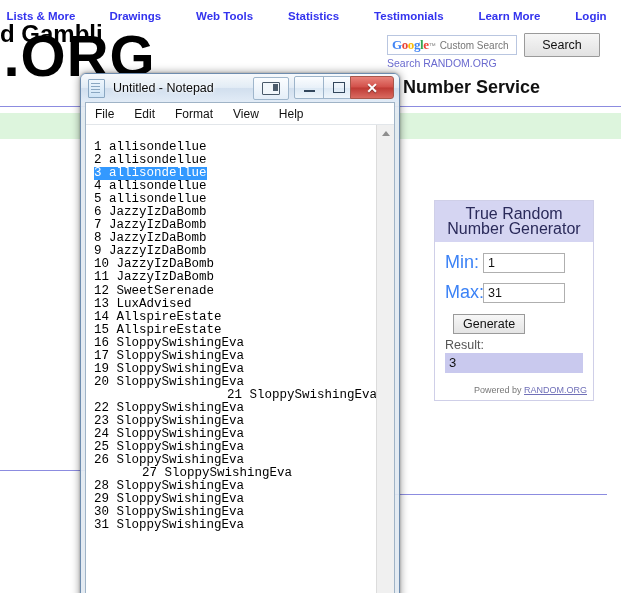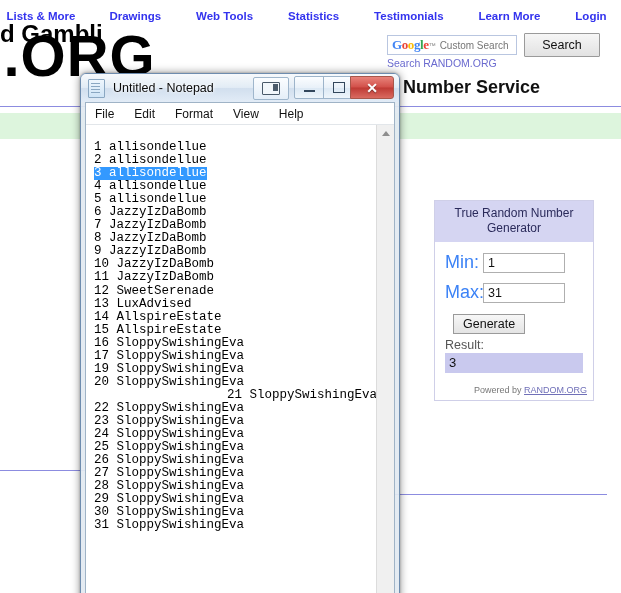--- a/index.html
+++ b/index.html
@@ -177,21 +177,21 @@
     left: 434px; top: 200px;
     width: 160px;
     border: 1px solid #CFCFE8;
     background: #ffffff;
     box-sizing: border-box;
   }
   #gen-title {
     background: #D5D5F2;
     color: #2A2A5A;
     text-align: center;
-    font-size: 12px;
+    font-size: 16px;
     padding: 5px 6px 6px 6px;
     line-height: 15px;
     font-family: "Liberation Sans", sans-serif;
   }
   #gen-body { padding: 10px 10px 6px 10px; }
   .gen-row { display: flex; align-items: center; margin-bottom: 9px; }
   .gen-lbl {
     width: 38px;
     font-size: 18px;
     color: #3b82f6;
@@ -533,21 +533,21 @@
           <div style="height: 13.05px;"><span class="np-line">16 SloppySwishingEva</span></div>
           <div style="height: 13.05px;"><span class="np-line">17 SloppySwishingEva</span></div>
           <div style="height: 13.05px;"><span class="np-line">19 SloppySwishingEva</span></div>
           <div style="height: 13.05px;"><span class="np-line">20 SloppySwishingEva</span></div>
           <div style="height: 13.05px; text-align: right;"><span class="np-line">21 SloppySwishingEva</span></div>
           <div style="height: 13.05px;"><span class="np-line">22 SloppySwishingEva</span></div>
           <div style="height: 13.05px;"><span class="np-line">23 SloppySwishingEva</span></div>
           <div style="height: 13.05px;"><span class="np-line">24 SloppySwishingEva</span></div>
           <div style="height: 13.05px;"><span class="np-line">25 SloppySwishingEva</span></div>
           <div style="height: 13.05px;"><span class="np-line">26 SloppySwishingEva</span></div>
-          <div style="height: 13.05px;"><span class="np-line">27 SloppySwishingEva</span></div>
+          <div style="height: 13.05px; margin-left: 48px;"><span class="np-line">27 SloppySwishingEva</span></div>
           <div style="height: 13.05px;"><span class="np-line">28 SloppySwishingEva</span></div>
           <div style="height: 13.05px;"><span class="np-line">29 SloppySwishingEva</span></div>
           <div style="height: 13.05px;"><span class="np-line">30 SloppySwishingEva</span></div>
           <div style="height: 13.05px;"><span class="np-line">31 SloppySwishingEva</span></div>
         </div>
 
       <div id="np-scroll">
         <div id="np-scroll-up">
           <div class="arr"></div>
         </div>

